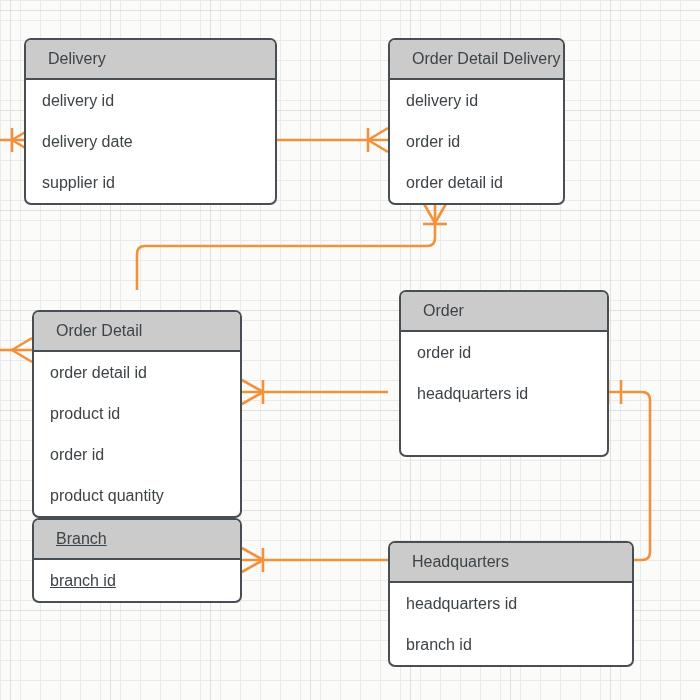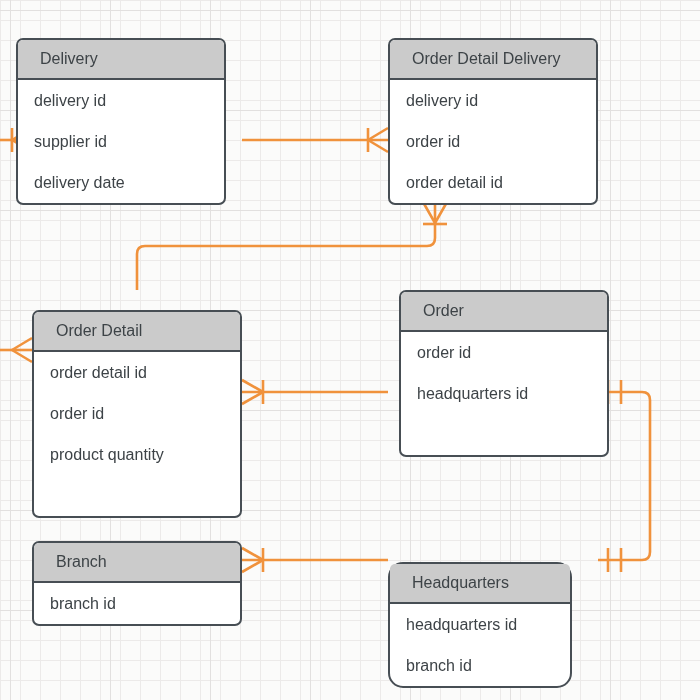--- a/index.html
+++ b/index.html
@@ -92,46 +92,47 @@
         <path d="M608,548 L608,572"></path>
         <path d="M621,548 L621,572"></path>
       </g>
       <g>
         <path d="M242,560 L388,560"></path>
         <path d="M242,548 L263,560 L242,572"></path>
         <path d="M263,548 L263,572"></path>
       </g>
     </svg>
   <div id="entity-layer">
-      <div class="entity" style="left: 16px; top: 38px; width: 210px; height: 167px;">
+      <div class="entity" style="left: 24px; top: 38px; width: 253px; height: 167px;">
         <div class="entity-header">Delivery</div>
         <div class="entity-field">delivery id</div>
+        <div class="entity-field">delivery date</div>
         <div class="entity-field">supplier id</div>
-        <div class="entity-field">delivery date</div>
       </div>
-      <div class="entity" style="left: 388px; top: 38px; width: 210px; height: 167px;">
+      <div class="entity" style="left: 388px; top: 38px; width: 177px; height: 167px;">
         <div class="entity-header">Order Detail Delivery</div>
         <div class="entity-field">delivery id</div>
         <div class="entity-field">order id</div>
         <div class="entity-field">order detail id</div>
       </div>
       <div class="entity" style="left: 32px; top: 290px; width: 210px; height: 208px; margin-top: 20px;">
         <div class="entity-header">Order Detail</div>
         <div class="entity-field">order detail id</div>
+        <div class="entity-field">product id</div>
         <div class="entity-field">order id</div>
         <div class="entity-field">product quantity</div>
       </div>
       <div class="entity" style="left: 399px; top: 290px; width: 210px; height: 167px;">
         <div class="entity-header">Order</div>
         <div class="entity-field">order id</div>
         <div class="entity-field">headquarters id</div>
       </div>
-      <div class="entity" style="left: 32px; top: 541px; width: 210px; height: 85px;">
+      <div class="entity" style="left: 32px; top: 518px; width: 210px; height: 85px; text-decoration: underline;">
         <div class="entity-header">Branch</div>
         <div class="entity-field">branch id</div>
       </div>
-      <div class="entity" style="left: 388px; top: 562px; width: 184px; height: 126px; border-radius: 15px;">
+      <div class="entity" style="left: 388px; top: 541px; width: 246px; height: 126px;">
         <div class="entity-header">Headquarters</div>
         <div class="entity-field">headquarters id</div>
         <div class="entity-field">branch id</div>
       </div>
     </div>
 </div>
 
 </body></html>

